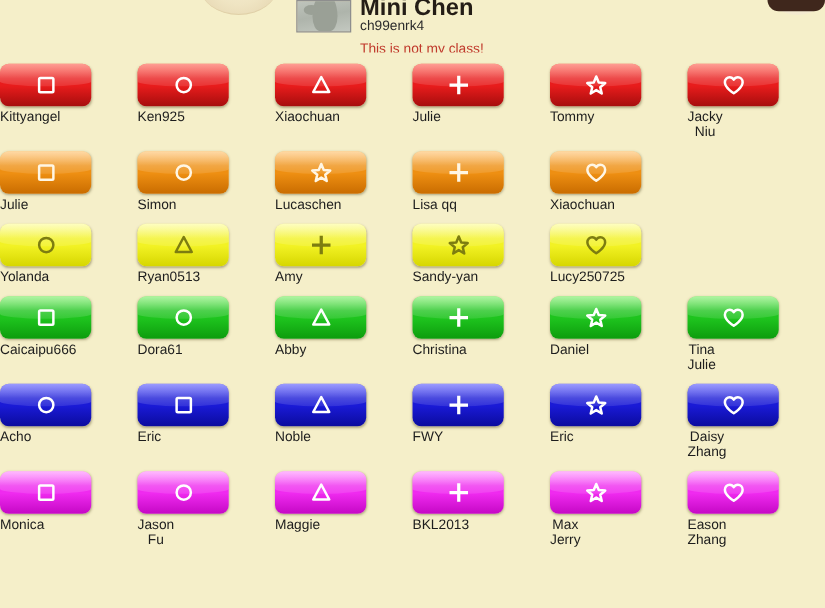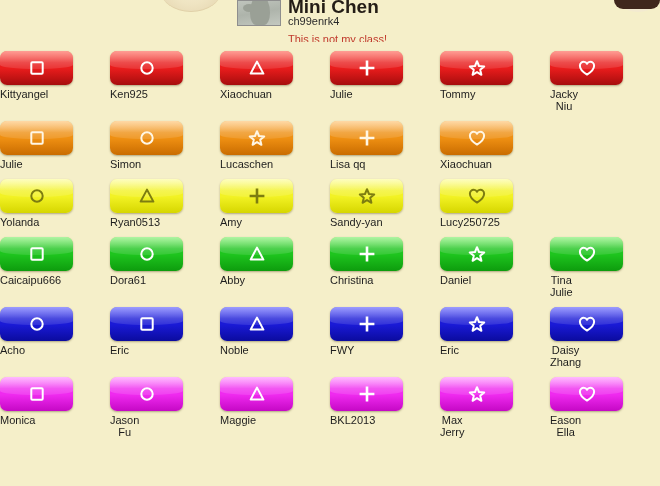--- a/index.html
+++ b/index.html
@@ -569,16 +569,16 @@
       <div class="grid-cell">
         <div class="student-button" style="background: linear-gradient(rgb(255, 140, 255) 0%, rgb(239, 42, 239) 34%, rgb(239, 42, 239) 52%, rgb(197, 8, 197) 100%);">
           <div class="gloss"></div>
           <span class="icon-wrap">
             <svg width="20" height="20" viewBox="0 0 20 20">
               <path d="M10 16.6 C10 16.6 2.9 12.3 2.9 7.8 C2.9 5.4 4.7 3.8 6.7 3.8 C8.2 3.8 9.4 4.7 10 5.8 C10.6 4.7 11.8 3.8 13.3 3.8 C15.3 3.8 17.1 5.4 17.1 7.8 C17.1 12.3 10 16.6 10 16.6 Z" stroke-linejoin="round" fill="none" stroke="#ffffff" stroke-width="2"></path>
             </svg>
           </span>
         </div>
         <div class="student-name">Eason
-Ella</div>
+Zhang</div>
       </div>
     </div>
   </div>
 
 </body></html>

